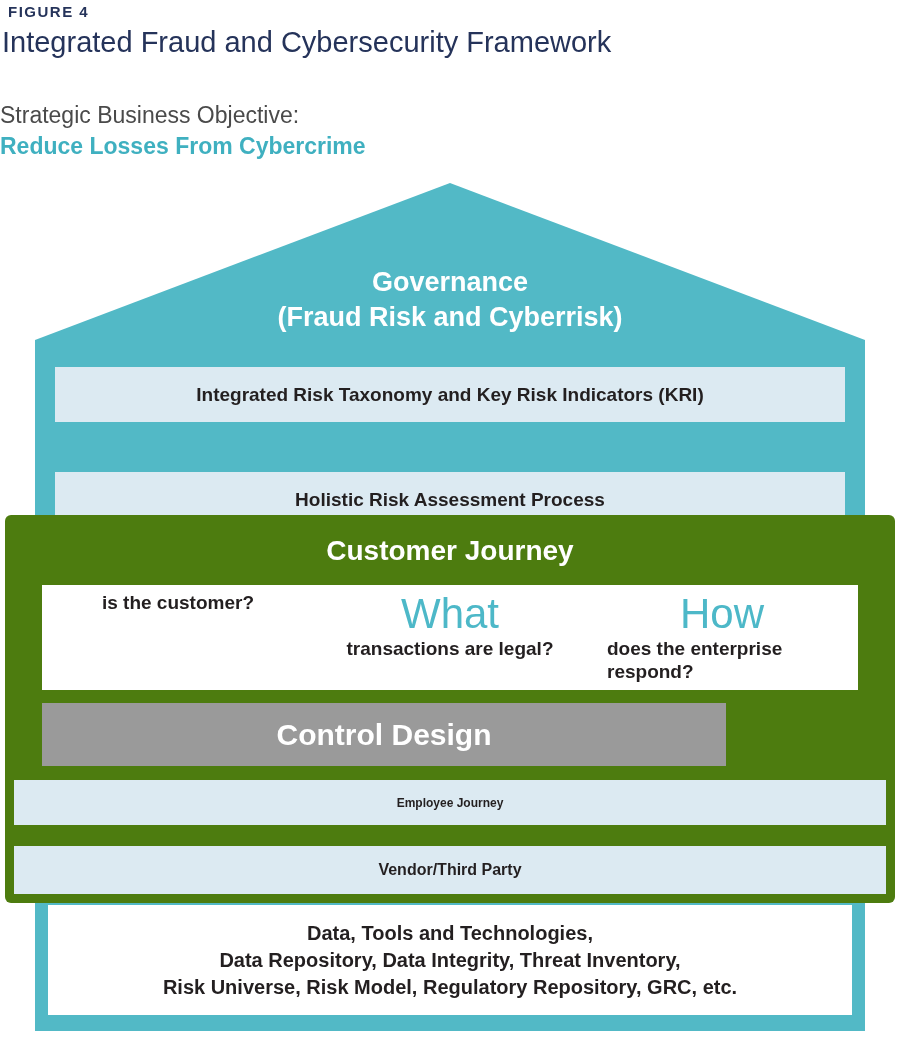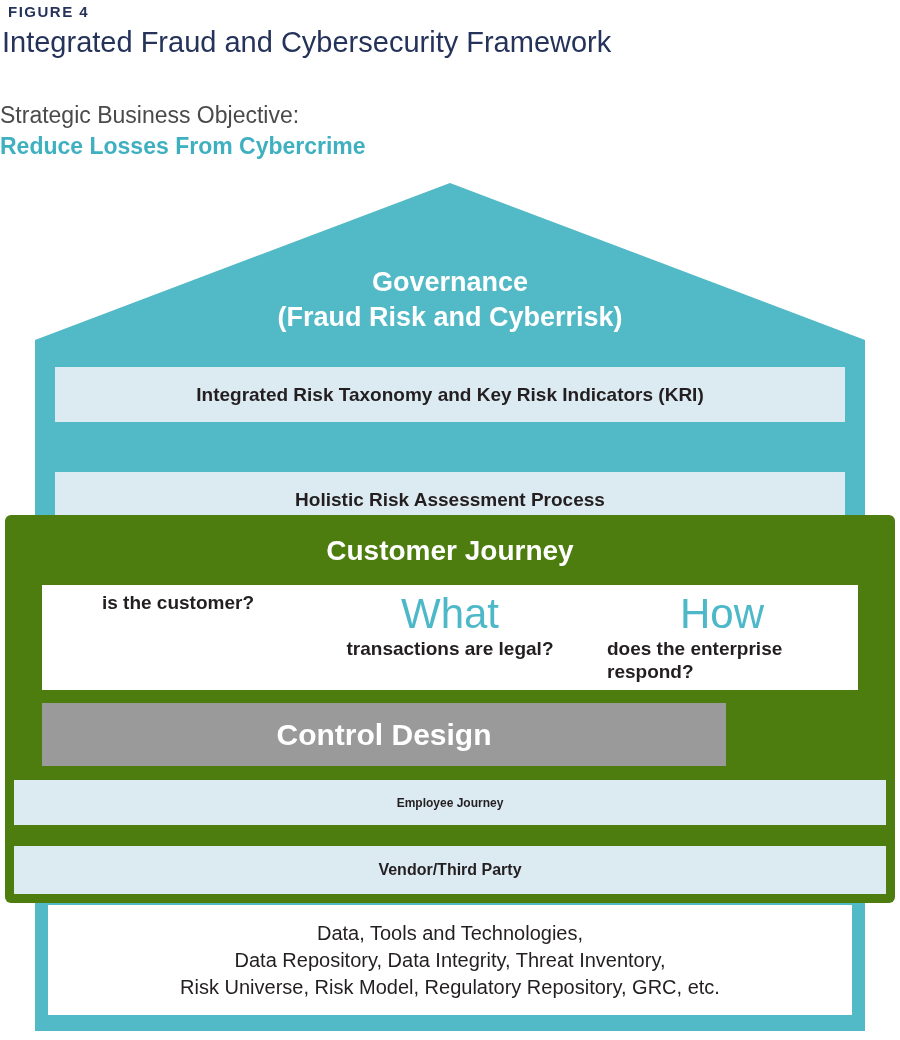--- a/index.html
+++ b/index.html
@@ -31,21 +31,21 @@
   .www-big{font-size:42px;color:#4db8c8;font-weight:400;line-height:46px;}
   .www-small{font-size:19px;font-weight:bold;color:#231f20;text-align:left;line-height:23px;max-width:230px;}
   .gray-bar{position:absolute;left:37px;top:188px;width:684px;height:63px;background:#9a9a9a;
             display:flex;align-items:center;justify-content:center;color:#ffffff;font-weight:bold;font-size:30px;}
   .bar-employee{left:9px;top:265px;width:872px;height:45px;font-size:12px;}
   .bar-vendor{left:9px;top:331px;width:872px;height:48px;font-size:16px;}
 
   
   .foundation{position:absolute;left:48px;top:905px;width:804px;height:110px;background:#ffffff;
               display:flex;flex-direction:column;align-items:center;justify-content:center;
-              font-size:20px;font-weight:normal;color:#231f20;line-height:27px;text-align:center;z-index:3;}
+              font-size:20px;font-weight:bold;color:#231f20;line-height:27px;text-align:center;z-index:3;}
 </style>
 </head>
 <body>
 
 <div class="canvas">
 
   <div class="figure-label">FIGURE 4</div>
   <div class="figure-title">Integrated Fraud and Cybersecurity Framework</div>
 
   <div class="objective">

